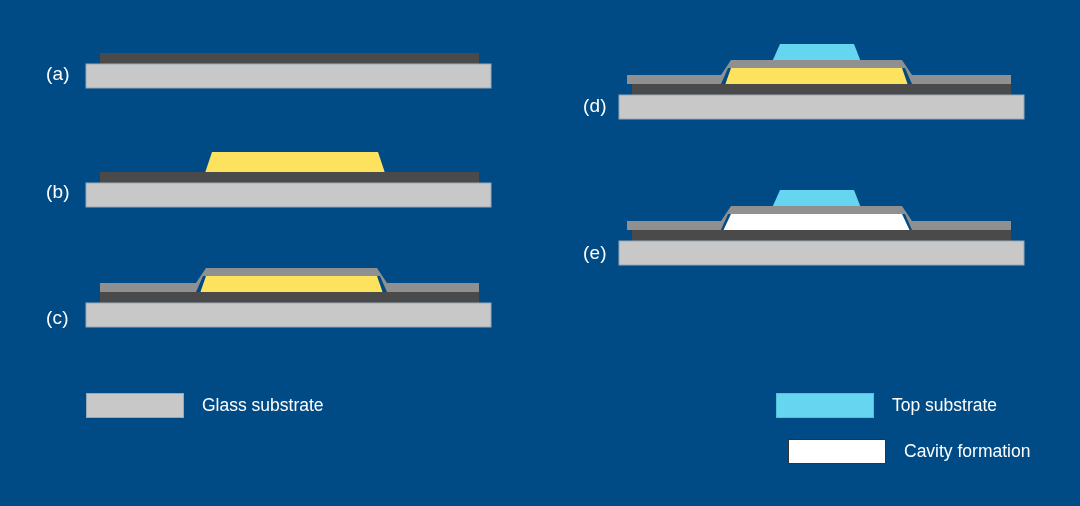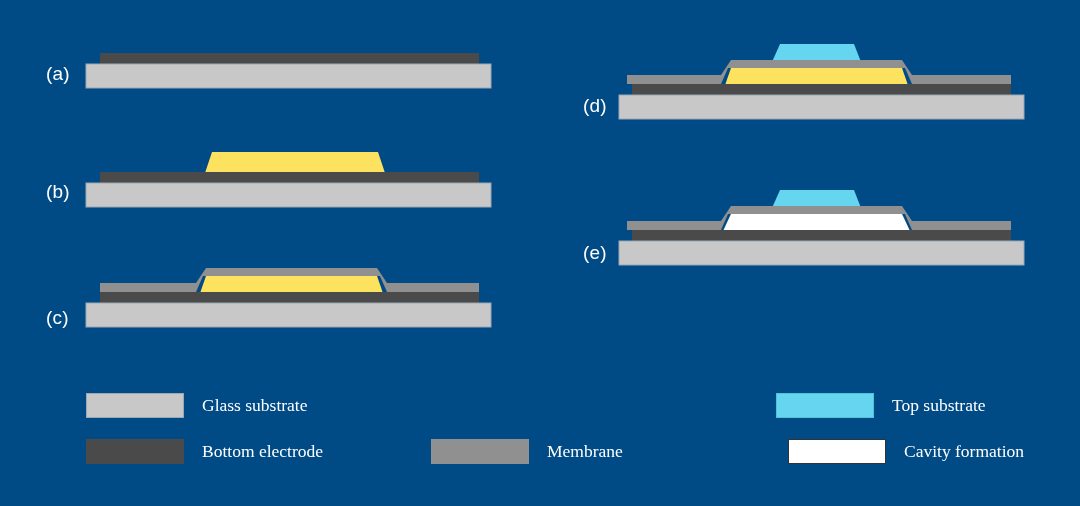--- a/index.html
+++ b/index.html
@@ -51,21 +51,21 @@
     pointer-events: auto;
   }
   .legend-swatch {
     width: 98px;
     height: 25px;
     flex: none;
   }
   .legend-text {
     color: #ffffff;
     font-size: 17.5px;
-    font-family: Liberation Serif, serif;
+    font-family: Liberation Sans, sans-serif;
     margin-left: 18px;
     white-space: nowrap;
     line-height: 1;
   }
 </style>
 </head>
 <body>
 
 <div id="figure-root">
 
@@ -114,30 +114,22 @@
   <span class="panel-label" style="left:583px; top:96px;">(d)</span>
   <span class="panel-label" style="left:583px; top:243px;">(e)</span>
 
   <div class="legend">
 
     <div class="legend-item" style="left:86px; top:393px;">
       <span class="legend-swatch" style="background:#C8C8C8; border:1px solid #9AA7B4; box-sizing:border-box;"></span>
       <span class="legend-text">Glass substrate</span>
     </div>
 
-    <div class="legend-item" style="left:86px; top:439px;">
-      <span class="legend-swatch" style="background:#4A4A4A;"></span>
-      <span class="legend-text">Bottom electrode</span>
-    </div>
 
 
-    <div class="legend-item" style="left:431px; top:439px;">
-      <span class="legend-swatch" style="background:#909090;"></span>
-      <span class="legend-text">Membrane</span>
-    </div>
 
     <div class="legend-item" style="left:776px; top:393px;">
       <span class="legend-swatch" style="background:#66D6F0; border:1px solid #4FC3DE; box-sizing:border-box;"></span>
       <span class="legend-text">Top substrate</span>
     </div>
 
     <div class="legend-item" style="left:776px; top:439px;padding-left:12px;">
       <span class="legend-swatch" style="background:#FFFFFF; border:1.5px solid #333333; box-sizing:border-box;"></span>
       <span class="legend-text">Cavity formation</span>
     </div>

